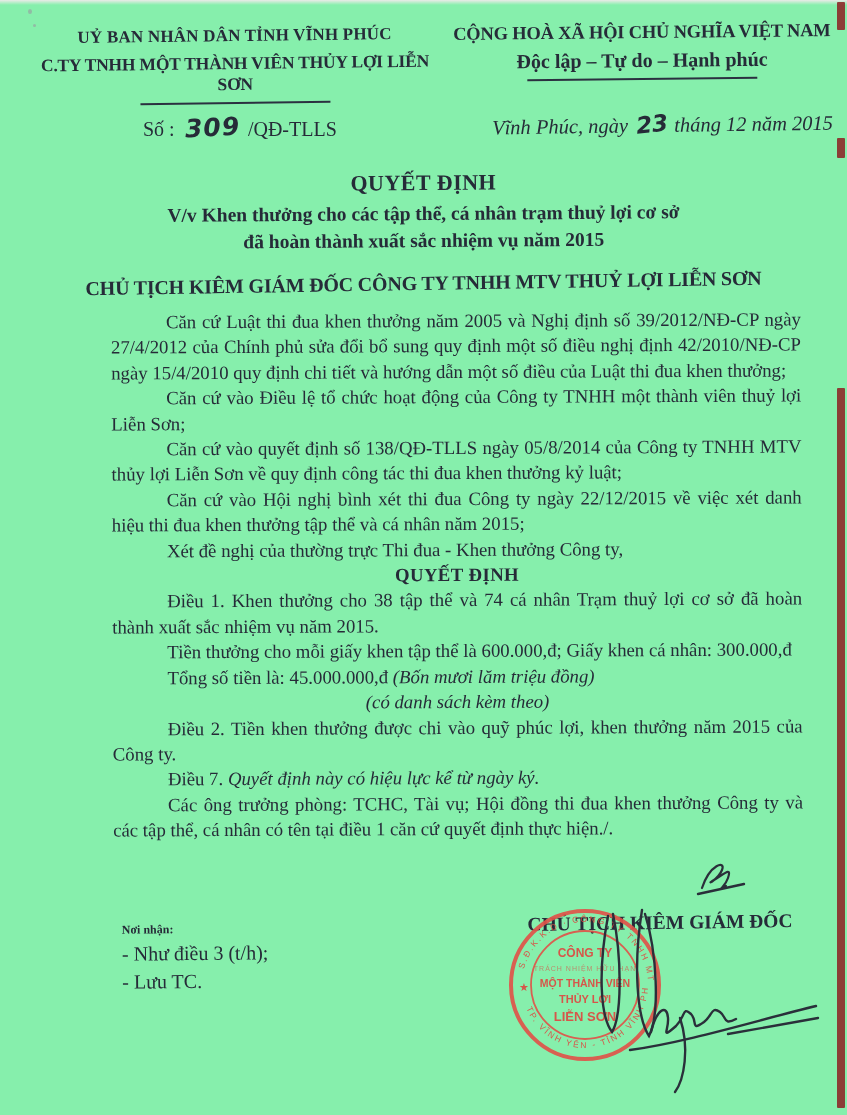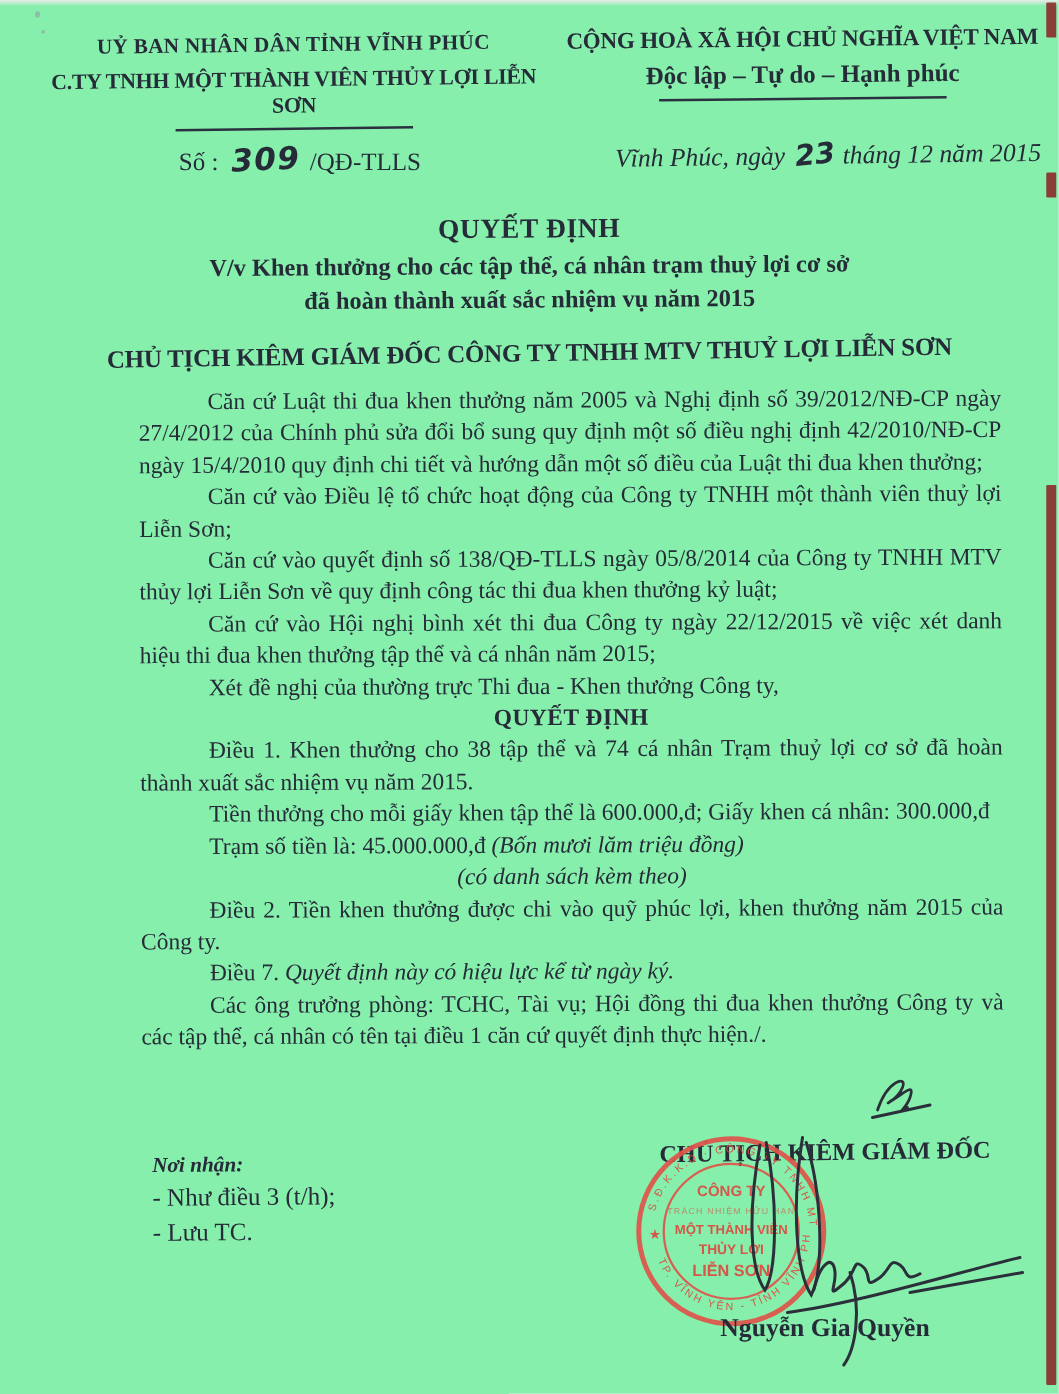--- a/index.html
+++ b/index.html
@@ -45,21 +45,21 @@
   
   .body{position:absolute;top:308px;left:112px;width:690px;font-size:18.8px;line-height:25.4px;transform:rotate(-0.25deg);}
   .body p{margin:0;text-align:justify;text-indent:55px;}
   .body p.center{text-align:center;text-indent:0;}
   .body .bold{font-weight:normal;}
   .body .ital{font-style:italic;text-align:center;}
   .qd{font-weight:bold;letter-spacing:.4px;}
   .flourish{position:absolute;}
   
   .recip{position:absolute;left:122px;top:922px;transform:rotate(-0.5deg);}
-  .recip .cap{font-weight:bold;font-style:italic;font-size:17px;}
+  .recip .cap{font-weight:bold;font-size:12px;}
   .recip .it{font-size:20px;margin-top:5px;}
   .sig-title{position:absolute;left:500px;top:912px;width:320px;text-align:center;
     font-weight:bold;font-size:19.5px;transform:rotate(-0.8deg);}
   .sig-name{position:absolute;left:540px;top:1052px;width:240px;text-align:center;
     font-weight:bold;font-size:20.5px;}
   .stamp{position:absolute;left:505px;top:905px;width:160px;height:160px;}
   .stamp text{font-family:"Liberation Sans", sans-serif;fill:#dd4a42;}
   .signature{position:absolute;left:578px;top:900px;}
 </style>
 </head>
@@ -104,21 +104,21 @@
 
   <div class="body">
     <p>Căn cứ Luật thi đua khen thưởng năm 2005 và Nghị định số 39/2012/NĐ-CP ngày 27/4/2012 của Chính phủ sửa đổi bổ sung quy định một số điều nghị định 42/2010/NĐ-CP ngày 15/4/2010 quy định chi tiết và hướng dẫn một số điều của Luật thi đua khen thưởng;</p>
     <p>Căn cứ vào Điều lệ tổ chức hoạt động của Công ty TNHH một thành viên thuỷ lợi Liễn Sơn;</p>
     <p>Căn cứ vào quyết định số 138/QĐ-TLLS ngày 05/8/2014 của Công ty TNHH MTV thủy lợi Liễn Sơn về quy định công tác thi đua khen thưởng kỷ luật;</p>
     <p>Căn cứ vào Hội nghị bình xét thi đua Công ty ngày 22/12/2015 về việc xét danh hiệu thi đua khen thưởng tập thể và cá nhân năm 2015;</p>
     <p>Xét đề nghị của thường trực Thi đua - Khen thưởng Công ty,</p>
     <p class="center qd">QUYẾT ĐỊNH</p>
     <p><span class="bold">Điều 1.</span><span> Khen thưởng cho 38 tập thể và 74 cá nhân Trạm thuỷ lợi cơ sở đã hoàn thành xuất sắc nhiệm vụ năm 2015.</span></p>
     <p>Tiền thưởng cho mỗi giấy khen tập thể là 600.000,đ; Giấy khen cá nhân: 300.000,đ</p>
-    <p style="text-align:left;"><span>Trạm số tiền là: </span><span class="bold">45.000.000,đ </span><span class="ital">(Bốn mươi lăm triệu đồng)</span></p>
+    <p style="text-align:left;"><span>Tổng số tiền là: </span><span class="bold">45.000.000,đ </span><span class="ital">(Bốn mươi lăm triệu đồng)</span></p>
     <p class="center ital">(có danh sách kèm theo)</p>
     <p><span class="bold">Điều 2.</span><span> Tiền khen thưởng được chi vào quỹ phúc lợi, khen thưởng năm 2015 của Công ty.</span></p>
     <p><span class="bold">Điều 7.</span><span class="ital"> Quyết định này có hiệu lực kể từ ngày ký.</span></p>
     <p>Các ông trưởng phòng: TCHC, Tài vụ; Hội đồng thi đua khen thưởng Công ty và các tập thể, cá nhân có tên tại điều 1 căn cứ quyết định thực hiện./.</p>
   </div>
 
   <svg class="flourish" style="left:692px;top:856px;" width="58" height="44" viewBox="0 0 58 44">
     <path d="M10,32 C18,8 34,4 30,14 C26,24 12,30 22,24 C32,18 40,10 36,22 C33,31 24,36 34,30" fill="none" stroke="#2a2f3a" stroke-width="2.2" stroke-linecap="round"></path>
     <path d="M6,38 L52,28" fill="none" stroke="#2a2f3a" stroke-width="2.4" stroke-linecap="round"></path>
   </svg>
@@ -154,15 +154,14 @@
     <g fill="none" stroke="#2a2f3a" stroke-width="2.4" stroke-linecap="round">
       <path d="M30,16 C20,70 22,116 34,132 C44,116 44,58 35,14"></path>
       <path d="M64,10 C55,66 59,118 71,136 C82,114 79,52 67,14"></path>
       <path d="M73,132 C79,108 89,104 90,118 C91,130 82,140 98,126 C108,116 104,106 113,114 C120,121 112,132 126,122 C135,115 133,106 142,112 C149,117 145,126 158,119"></path>
       <path d="M52,150 C110,142 180,120 238,106"></path>
       <path d="M150,134 L240,118"></path>
       <path d="M102,118 C112,148 106,180 97,192"></path>
     </g>
   </svg>
 
-  <div class="sig-name">Nguyễn Gia Quyền</div>
 
 </div>
 
 </body></html>

